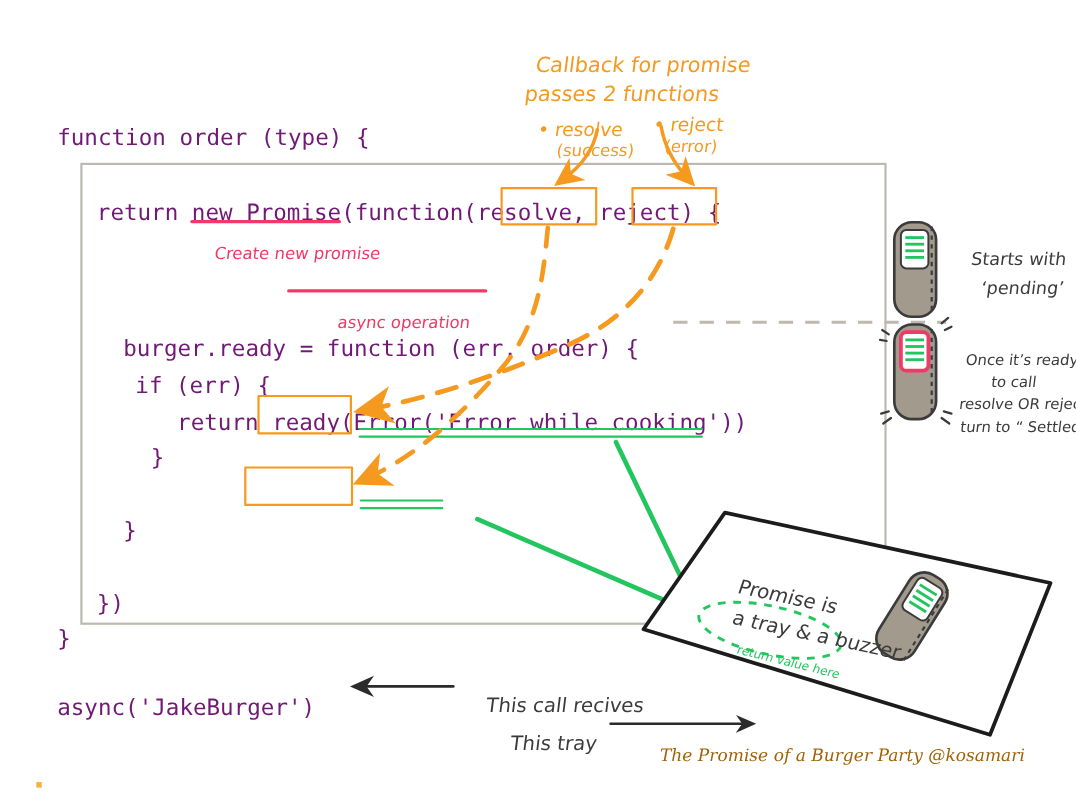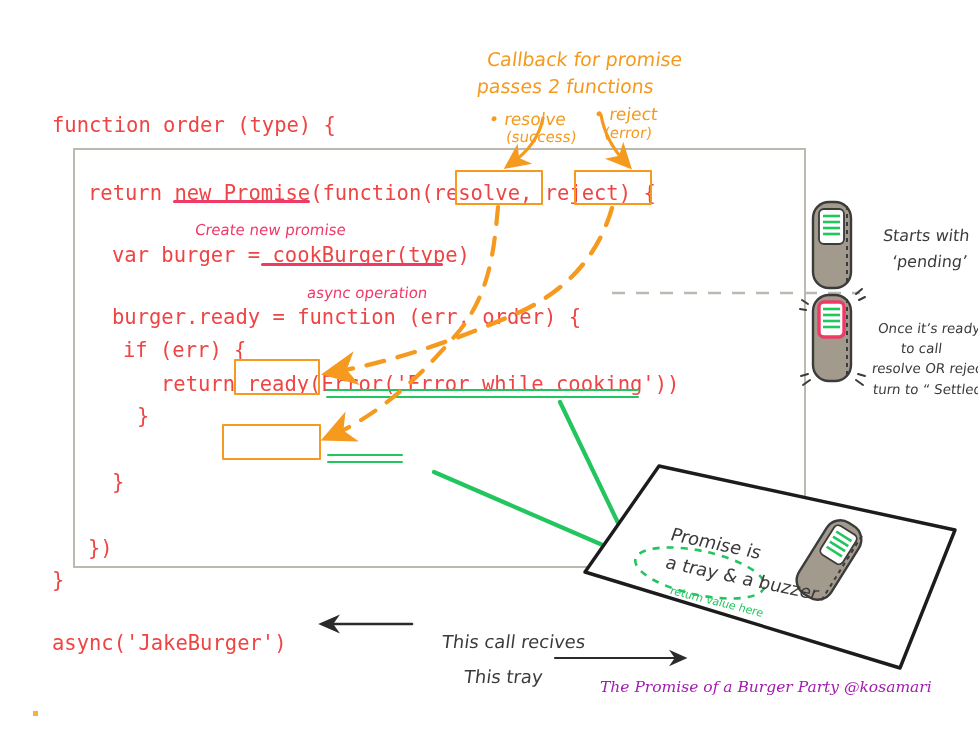--- a/index.html
+++ b/index.html
@@ -6,21 +6,21 @@
   body{width:978px;height:733px;position:relative;overflow:hidden;
        font-family:"DejaVu Sans",sans-serif;}
   #stage{position:absolute;inset:0;width:978px;height:733px;}
 
   
   .code{
     position:absolute;
     font-family:"DejaVu Sans Mono","Liberation Mono",monospace;
     font-size:20.5px;
     letter-spacing:0px;
-    color:#ef4444;
+    color:#701a75;
     white-space:pre;
     line-height:1;
   }
 
   
   .hand{
     position:absolute;
     font-family:"DejaVu Sans",sans-serif;
     white-space:pre;
     line-height:1.12;
@@ -56,36 +56,35 @@
 
   
   .greenline{position:absolute;background:#22c55e;height:2.4px;border-radius:2px;}
 
   
   #caption{
     position:absolute;
     font-family:"DejaVu Serif","Liberation Serif",serif;
     font-style:italic;
     font-size:15.5px;
-    color:#a21caf;
+    color:#a16207;
     white-space:nowrap;
   }
 
   svg.layer{position:absolute;left:0;top:0;width:978px;height:733px;overflow:visible;pointer-events:none;}
 </style>
 </head>
 <body>
 
 <div id="stage">
 
   <div id="code-frame"></div>
 
   <div class="code" style="left:52px;top:115px;">function order (type) {</div>
   <div class="code" style="left:88px;top:183px;">return new Promise(function(resolve, reject) {</div>
-  <div class="code" style="left:112px;top:245px;">var burger = cookBurger(type)</div>
   <div class="code" style="left:112px;top:307px;">burger.ready = function (err, order) {</div>
   <div class="code" style="left:123px;top:340px;">if (err) {</div>
   <div class="code" style="left:161px;top:374px;">return ready(Error('Error while cooking'))</div>
   <div class="code" style="left:137px;top:406px;">}</div>
   <div class="code" style="left:112px;top:472px;">}</div>
   <div class="code" style="left:88px;top:538px;">})</div>
   <div class="code" style="left:52px;top:570px;">}</div>
   <div class="code" style="left:52px;top:633px;">async('JakeBurger')</div>
 
   <div class="pinkline" style="left:173px;top:200px;width:137px;"></div>

